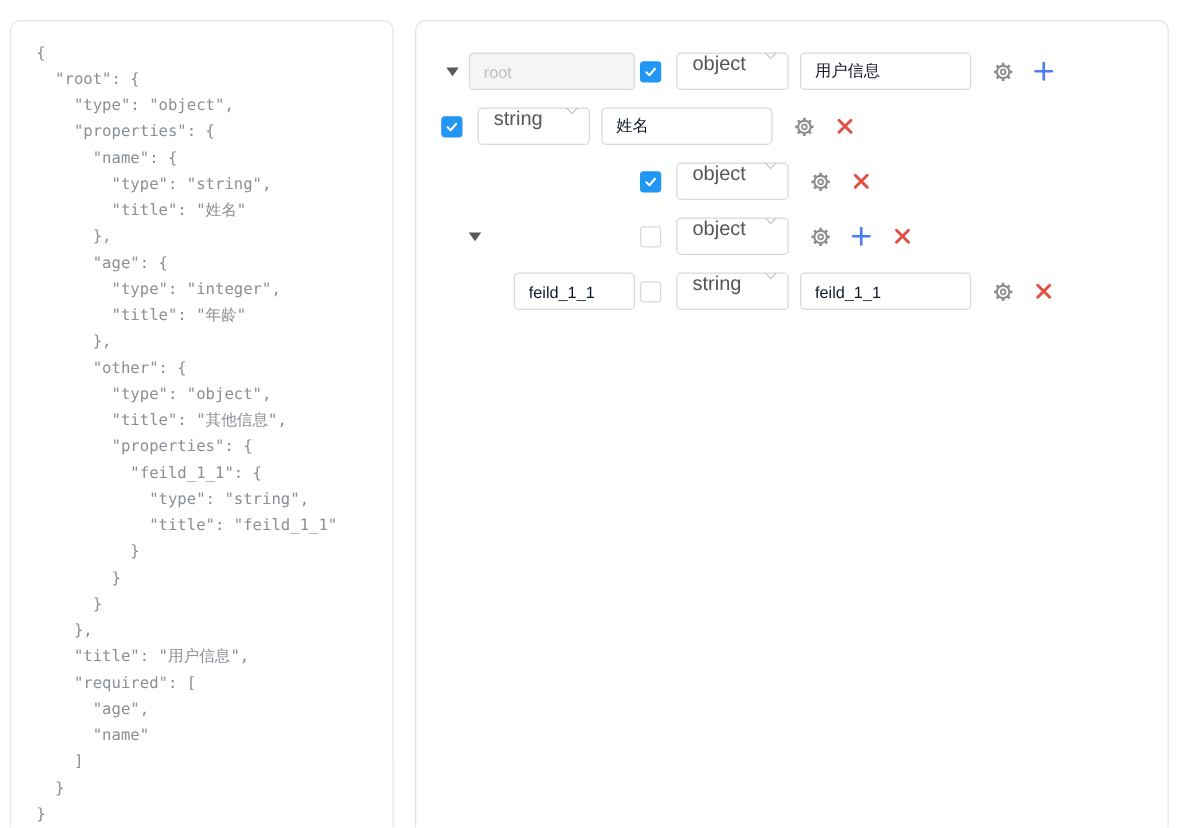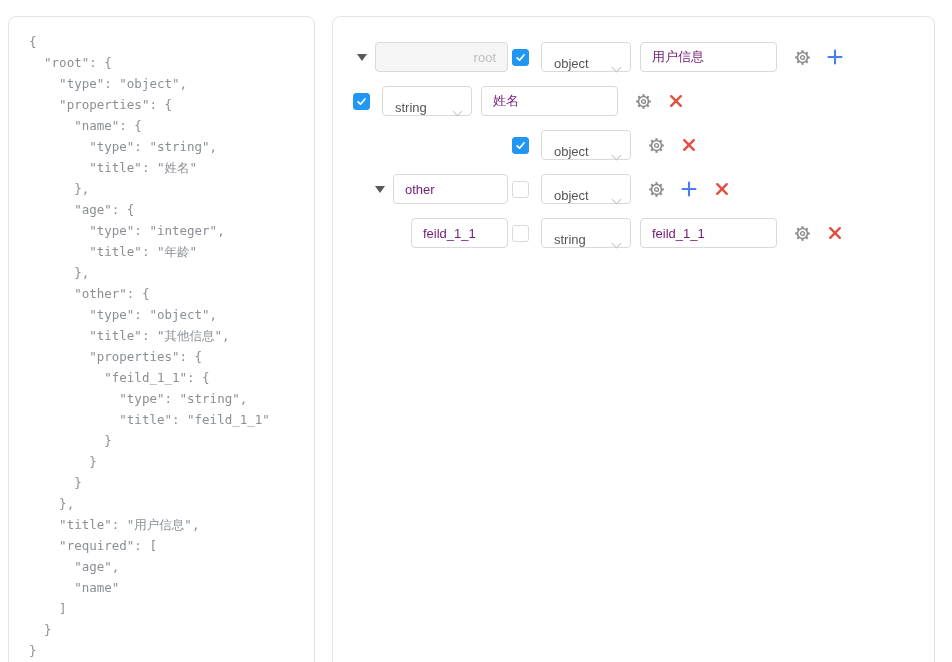--- a/index.html
+++ b/index.html
@@ -17,41 +17,41 @@
 
   .row { display:flex; align-items:center; height:30px; margin-bottom:14px; }
   .name-col { width:159px; display:flex; align-items:center; height:30px; }
   .indent { display:block; height:1px; flex:none; }
   .caret-box { width:26px; flex:none; display:flex; align-items:center; padding-left:8px; }
   .caret { width:0; height:0; border-left:5.5px solid transparent; border-right:5.5px solid transparent; border-top:7px solid #595959; }
   .caret-hidden { visibility:hidden; }
 
   .ipt {
     height:30px; border:1px solid #d9d9d9; border-radius:4px;
-    padding:0 11px; font-size:13px; color:#701a75; outline:none; background:#fff;
+    padding:0 11px; font-size:13px; color:#0f172a; outline:none; background:#fff;
     font-family:"Liberation Sans", sans-serif;
   }
   .name-ipt { flex:1; min-width:0; }
-  .name-ipt:disabled { background:#f5f5f5; color:#bfbfbf;text-align:right; }
+  .name-ipt:disabled { background:#f5f5f5; color:#bfbfbf; }
   .title-ipt { width:137px; margin-left:9px; }
 
   .checkbox {
     width:17px; height:17px; margin-left:4px; flex:none;
     border-radius:3px; border:1px solid #d9d9d9; background:#fff;
     display:inline-flex; align-items:center; justify-content:center; cursor:pointer;
   }
   .checkbox.checked { background:#2196f3; border-color:#2196f3; }
   .checkbox svg { display:none; }
   .checkbox.checked svg { display:block; }
 
   .select {
     width:90px; height:30px; margin-left:12px; flex:none;
     border:1px solid #d9d9d9; border-radius:4px;
-    display:flex; align-items:flex-end; padding:0 10px 0 12px;
-    font-size:13px; color:#555; cursor:pointer; background:#fff;
+    display:flex; align-items:flex-start; padding:0 10px 0 12px;
+    font-size:16px; color:#555; cursor:pointer; background:#fff;
   }
   .sel-text { flex:1; }
   .chev { width:7px; height:7px; border-right:1.4px solid #c3c8ce; border-bottom:1.4px solid #c3c8ce; transform:rotate(45deg); margin-top:-4px; }
 
   .icon-btn { width:18px; height:18px; margin-left:15px; flex:none; display:inline-flex; align-items:center; justify-content:center; cursor:pointer; }
   .icon-btn.gear { margin-left:16px; }
 </style>
 </head>
 <body>
 
@@ -223,21 +223,20 @@
       </svg>
     </span>
   </div>
 
   <div class="row">
     <div class="name-col">
       <span class="indent" style="width: 18px;"></span>
       <span class="caret-box">
         <i class="caret"></i>
       </span>
-      <input class="ipt name-ipt" type="text" value="other" style="">
     </div>
     <span class="checkbox">
       
     </span>
     <div class="select">
       <span class="sel-text">object</span>
       <i class="chev"></i>
     </div>
     <span class="icon-btn gear">
       <svg width="17" height="17" viewBox="0 0 16 16" style="overflow:visible">

